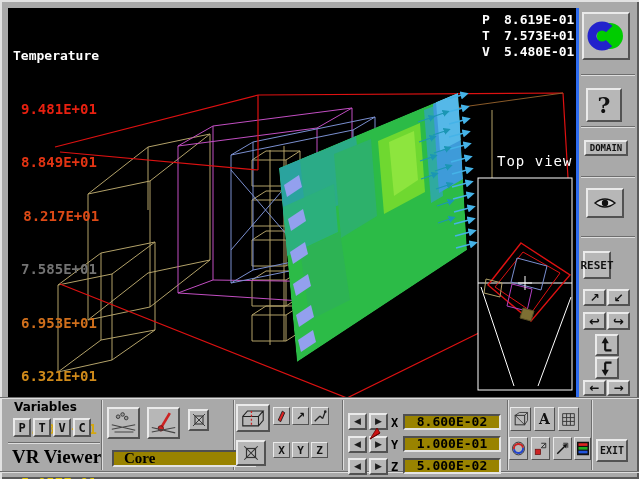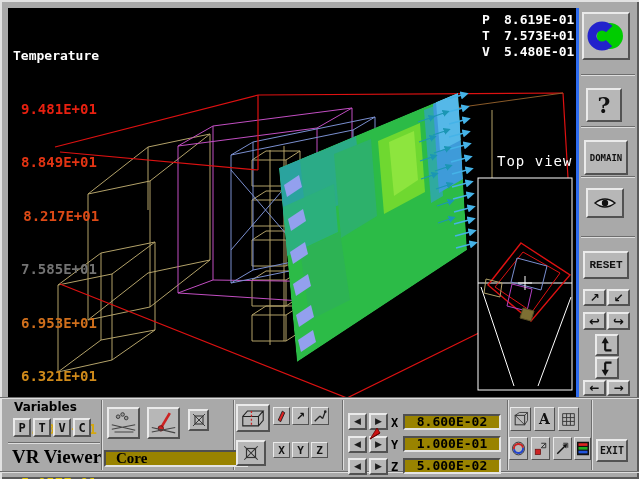--- a/index.html
+++ b/index.html
@@ -192,34 +192,34 @@
         <circle cx="16" cy="20" r="10" fill="none" stroke="#2222cc" stroke-width="9" stroke-dasharray="47 16" transform="rotate(45 16 20)"></circle>
       </svg>
     </div>
     <div class="hgroove sep" style="top:66px;"></div>
 
     <div class="btn" style="left:7px;top:80px;width:36px;height:34px;font-family:'DejaVu Serif',serif;font-weight:bold;font-size:22px;color:#111;">
         <span>?</span>
       </div>
     <div class="hgroove sep" style="top:118px;"></div>
 
-    <div class="btn mono" style="left:5px;top:132px;width:44px;height:35px;font-weight:bold;font-size:9px;color:#111;text-align:center;">
+    <div class="btn mono" style="left:5px;top:132px;width:44px;height:16px;font-weight:bold;font-size:9px;color:#111;text-align:center;">
         <span>DOMAIN</span>
       </div>
     <div class="hgroove sep" style="top:168px;"></div>
 
     <div class="btn icon-btn" style="left:7px;top:180px;width:38px;height:30px;">
       <svg width="24" height="16" viewBox="0 0 24 16">
         <path d="M2,8 Q12,0 22,8 Q12,16 2,8 Z" fill="#d8d8d8" stroke="#111" stroke-width="1.4"></path>
         <circle cx="12" cy="8" r="3.2" fill="#111"></circle>
       </svg>
     </div>
     <div class="hgroove sep" style="top:228px;"></div>
 
-    <div class="btn mono" style="left:4px;top:243px;width:46px;height:28px;font-weight:bold;font-size:11px;color:#111;font-family:Liberation Mono, monospace;">
+    <div class="btn mono" style="left:4px;top:243px;width:28px;height:28px;font-weight:bold;font-size:11px;color:#111;">
         <span>RESET</span>
       </div>
 
     <div class="btn arrowtxt" style="left:4px;top:281px;width:23px;height:17px;font-size:12px;">
         <span>↗</span>
       </div>
     <div class="btn arrowtxt" style="left:28px;top:281px;width:23px;height:17px;font-size:12px;">
         <span>↙</span>
       </div>
 
@@ -290,21 +290,21 @@
         <circle cx="12" cy="19" r="3" fill="#cc2222" stroke="#661111"></circle>
         <path d="M2,23 L28,18 M2,18 L28,24" stroke="#444" stroke-width="1.2" fill="none"></path>
       </svg>
     </div>
     <div class="btn icon-btn" style="left:188px;top:12px;width:21px;height:22px;">
       <svg width="16" height="16" viewBox="0 0 24 24">
         <rect x="6" y="6" width="12" height="12" fill="none" stroke="#333" stroke-width="1.6"></rect>
         <path d="M3,3 L21,21 M21,3 L3,21" stroke="#333" stroke-width="1.4"></path>
       </svg>
     </div>
-    <div class="well mono" style="left:104px;top:53px;width:144px;height:17px;font-size:14px;line-height:13px;padding-left:10px;"><span style="font-family:'Liberation Serif',serif;font-size:15px;">Core</span></div>
+    <div class="well mono" style="left:112px;top:53px;width:144px;height:17px;font-size:14px;line-height:13px;padding-left:10px;"><span style="font-family:'Liberation Serif',serif;font-size:15px;">Core</span></div>
 
     <div class="btn icon-btn" style="left:236px;top:7px;width:34px;height:28px;">
       <svg width="28" height="22" viewBox="0 0 34 28">
         <path d="M4,12 h20 v12 h-20 Z M4,12 L10,5 L30,5 L24,12 M30,5 L30,17 L24,24" fill="none" stroke="#222" stroke-width="1.4"></path>
         <path d="M15,5 V24" stroke="#cc2222" stroke-width="1.6" stroke-dasharray="2.5,2.5"></path>
       </svg>
     </div>
     <div class="btn icon-btn" style="left:236px;top:43px;width:30px;height:26px;">
       <svg width="18" height="18" viewBox="0 0 24 24">
         <rect x="6" y="6" width="12" height="12" fill="none" stroke="#333" stroke-width="1.6"></rect>

